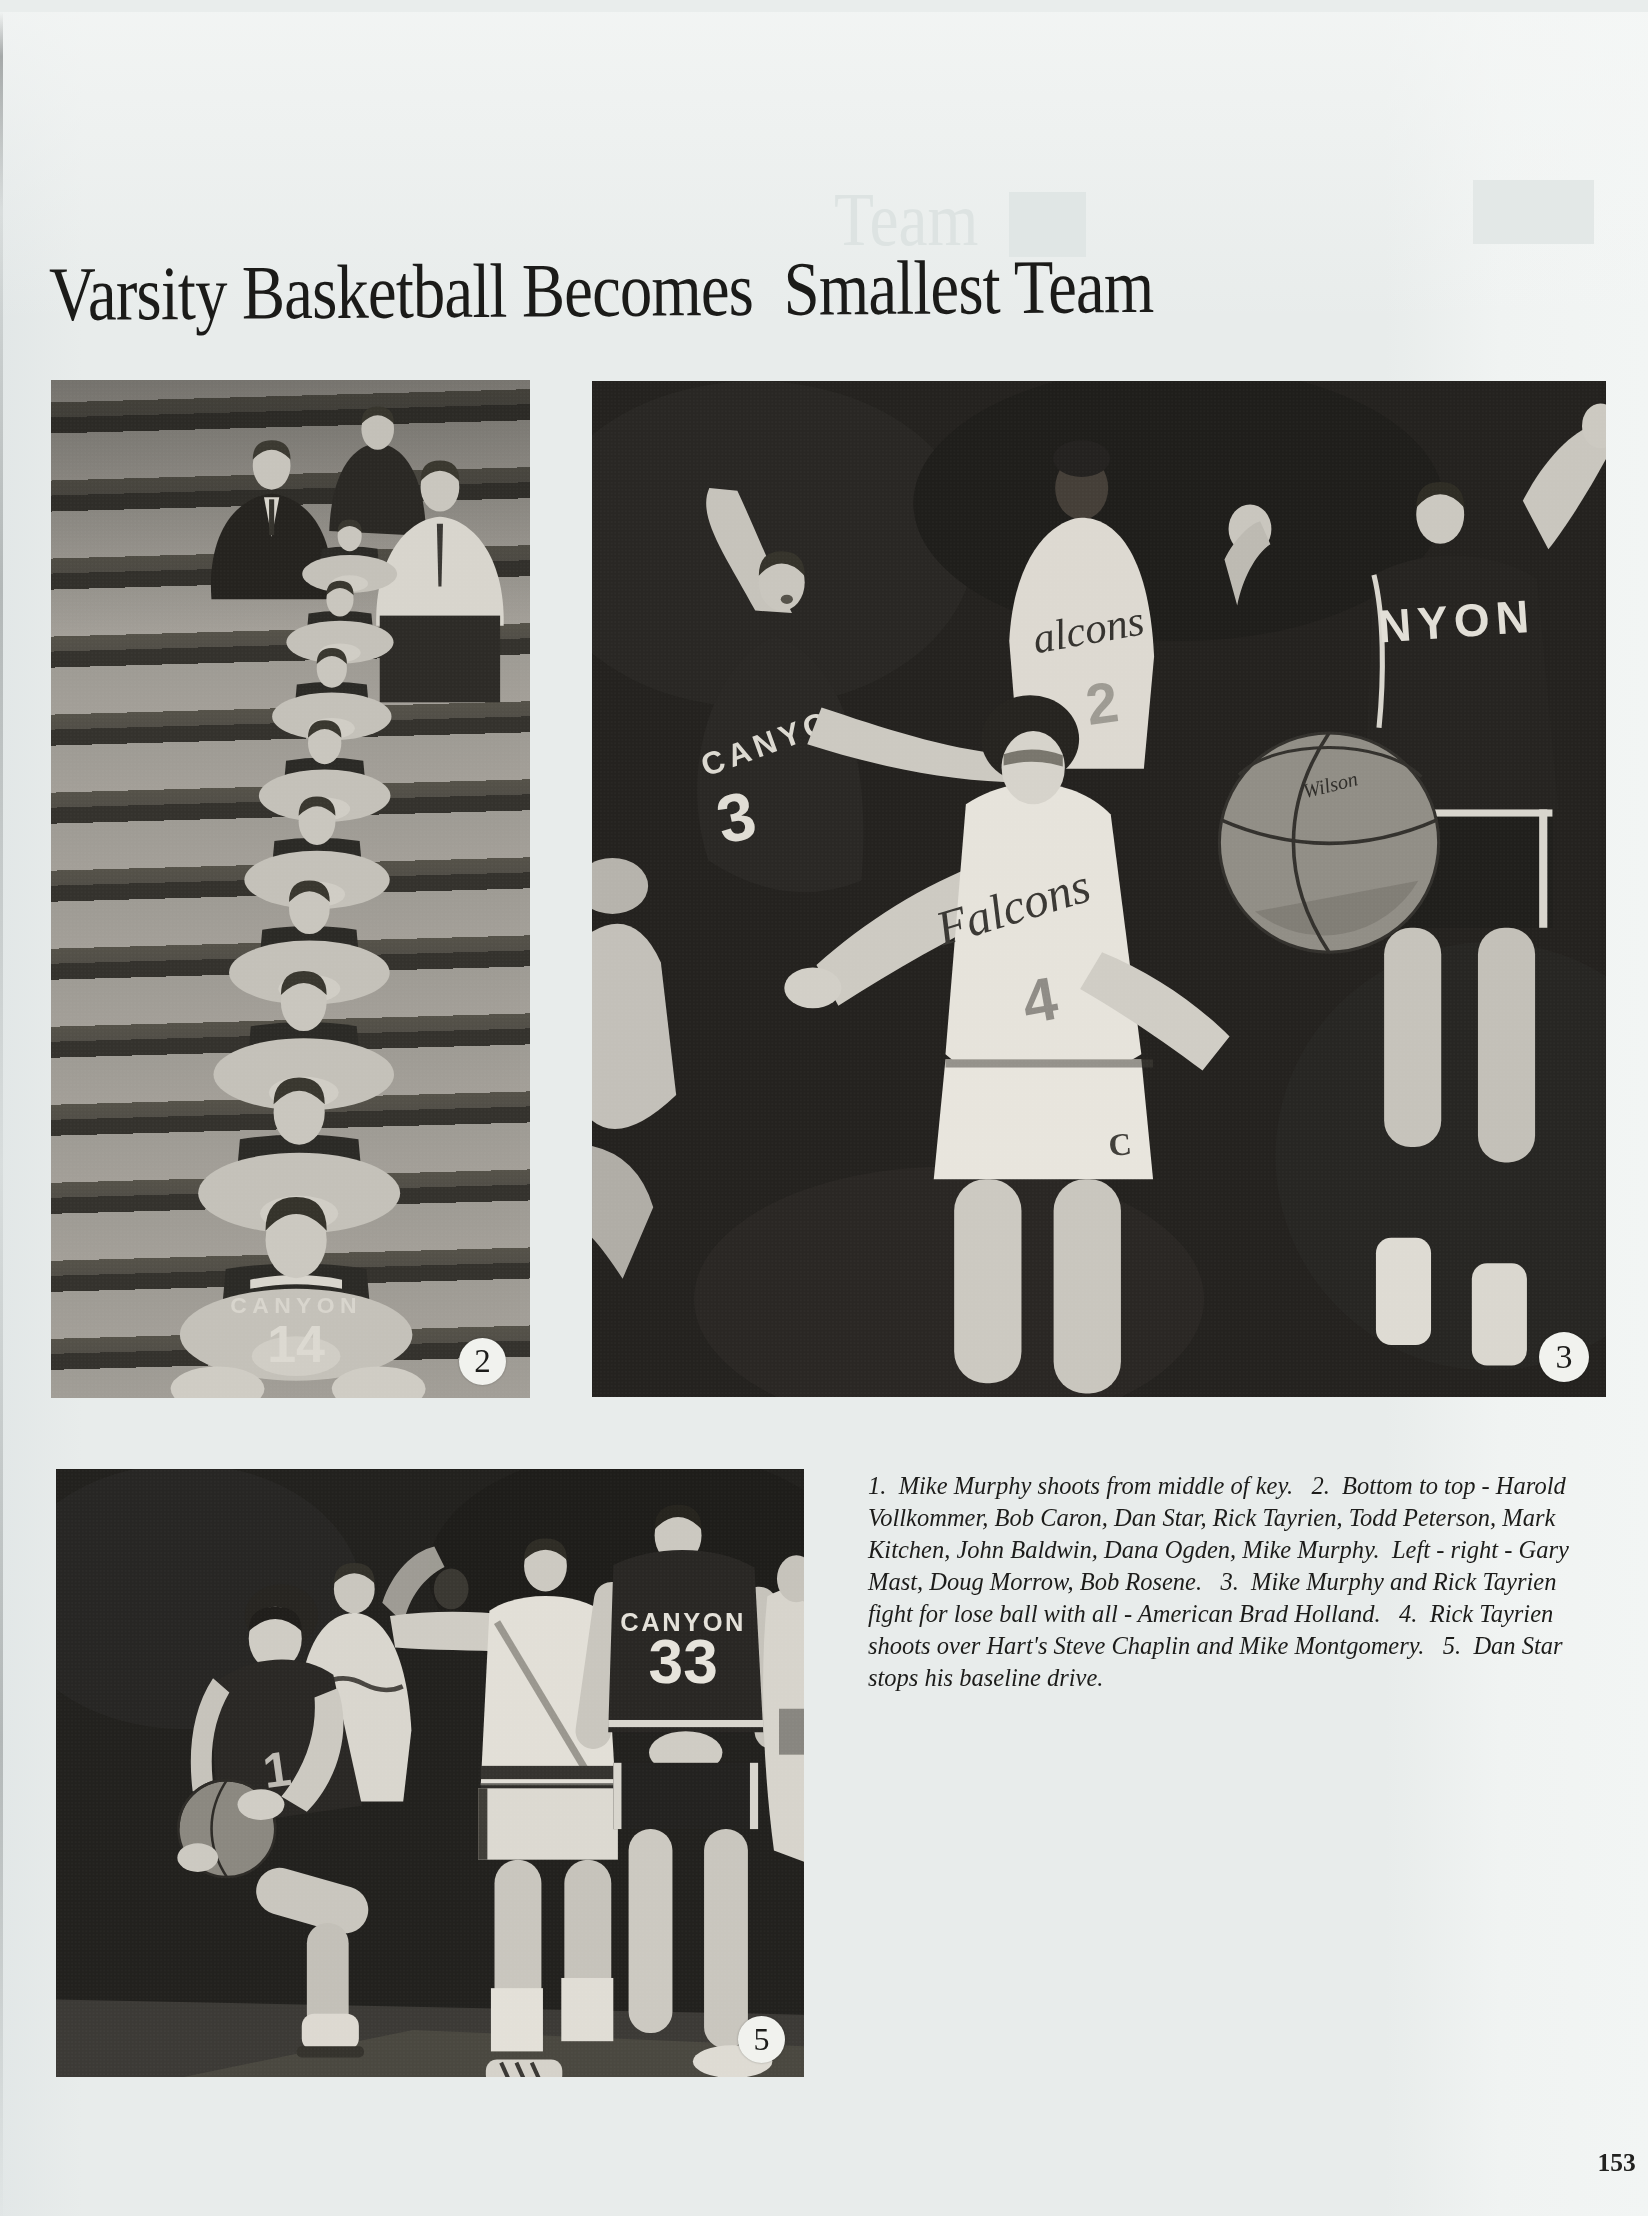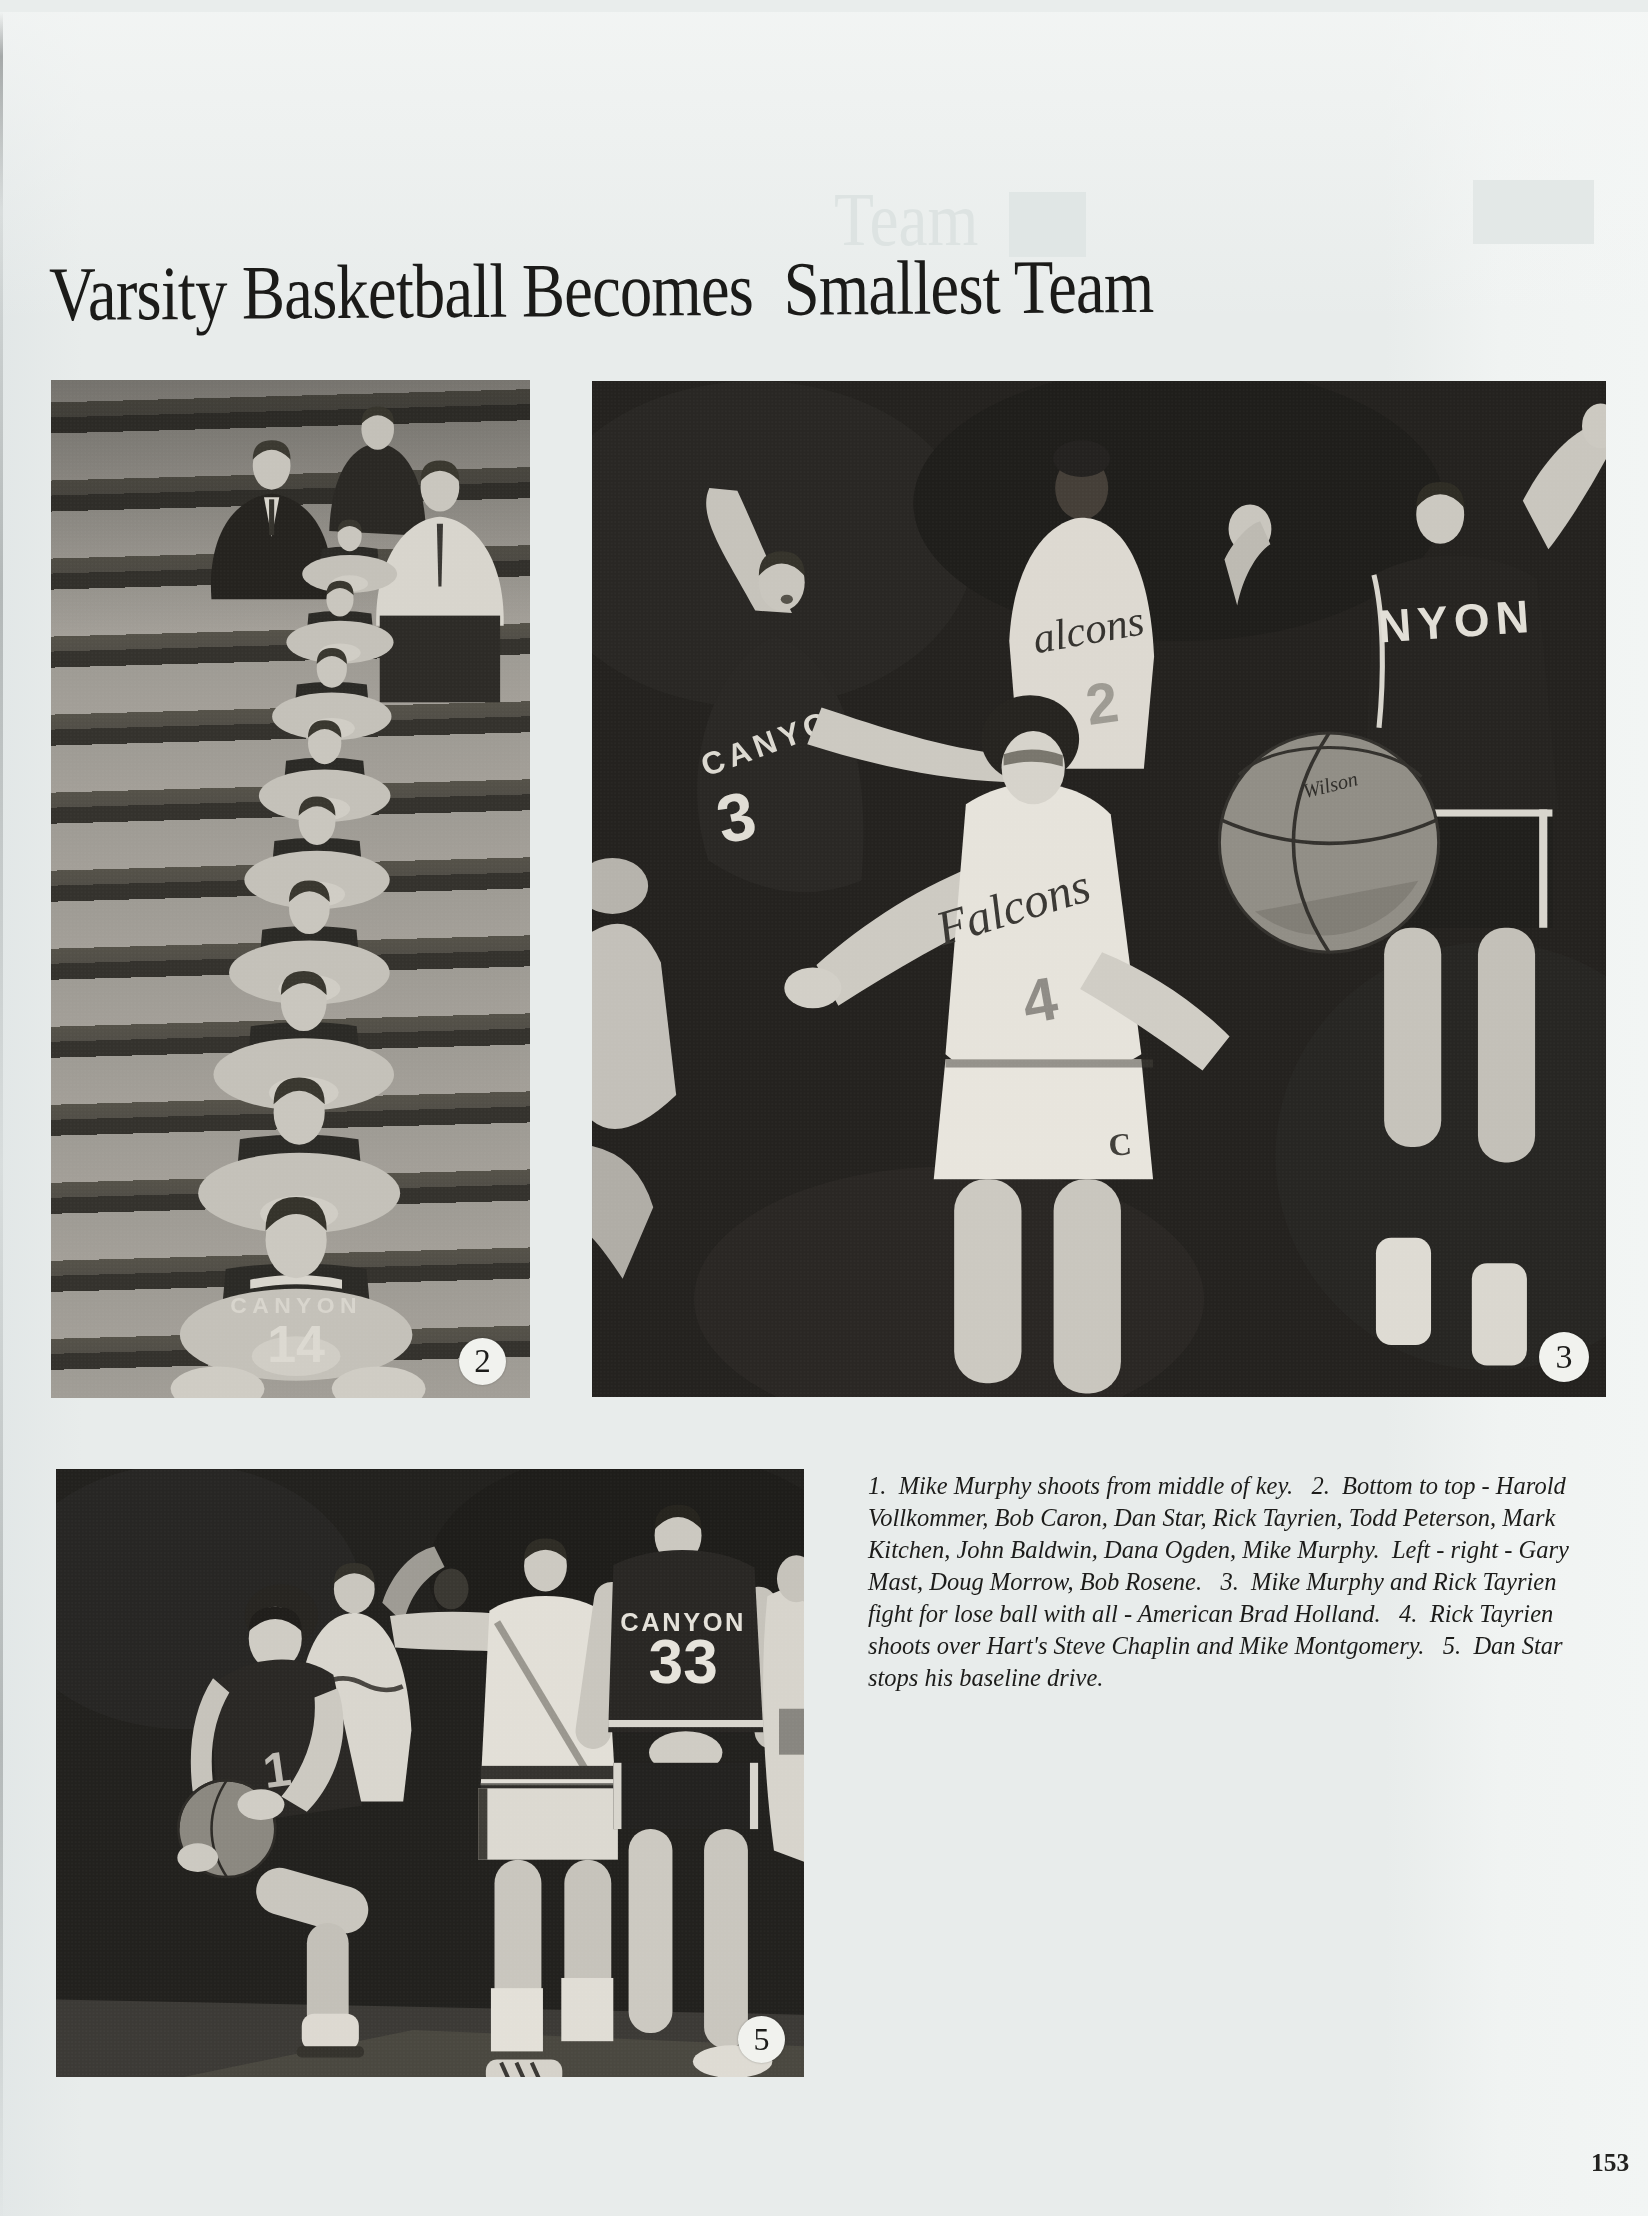--- a/index.html
+++ b/index.html
@@ -37,21 +37,21 @@
     font-family:"Liberation Serif", serif;color:#1c1c1a;
     box-shadow:0 0 2px rgba(20,20,18,.35);}
   #badge2{left:408px;top:958px;width:47px;height:47px;font-size:33px;}
   #badge3{left:947px;top:951px;width:50px;height:50px;font-size:34px;}
   #badge5{left:682px;top:547px;width:47px;height:47px;font-size:32px;}
   .caption{position:absolute;left:868px;top:1458px;width:796px;
     font-style:italic;font-size:24.5px;line-height:32px;color:#1c1c1a;}
   .caption div{white-space:pre;}
   .page-number{position:absolute;left:1591px;top:2136px;width:51px;
     font-family:"Liberation Serif", serif;font-weight:700;font-size:25.5px;
-    text-align:left;color:#222220;}
+    text-align:center;color:#222220;}
 </style>
 </head>
 <body>
 
 <div id="page">
 
   <div class="edge-streak"></div>
 
   <div class="ghost-text">Team</div>
   <div class="ghost-block" id="ghostA"></div>

